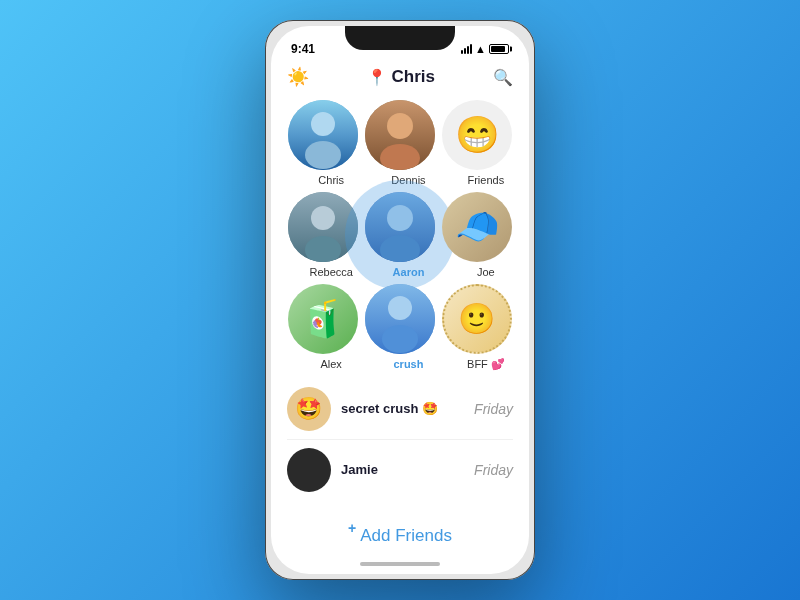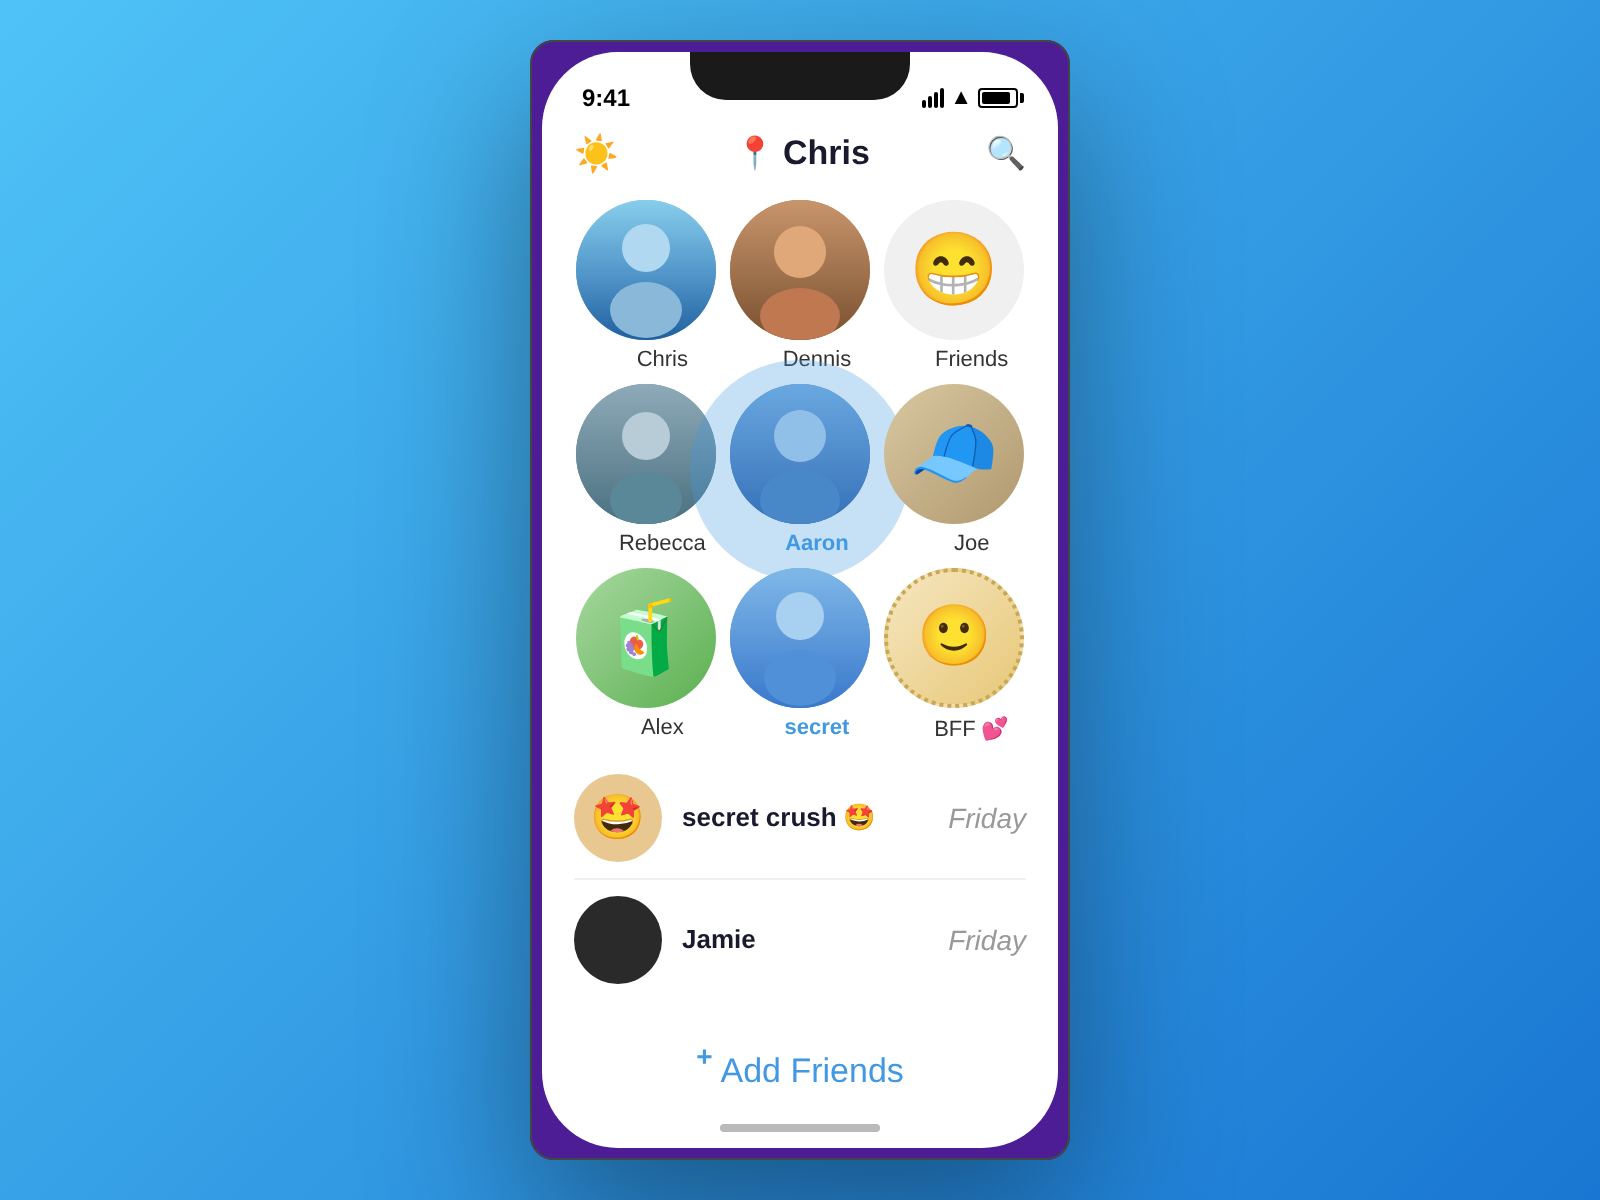--- a/index.html
+++ b/index.html
@@ -10,22 +10,22 @@
       display: flex;
       align-items: center;
       justify-content: center;
       font-family: -apple-system, BlinkMacSystemFont, 'Segoe UI', sans-serif;
       overflow: hidden;
     }
 
     .phone-outer {
       width: 270px;
       height: 560px;
-      background: #4c1d95;
-      border-radius: 12px;
+      background: #e5e5e5;
+      border-radius: 28px;
       padding: 6px;
       box-shadow: 0 30px 80px rgba(0,0,0,0.4), inset 0 0 0 1px #444;
       position: relative;
     }
 
     .phone-inner {
       width: 100%;
       height: 100%;
       background: #fff;
       border-radius: 38px;
@@ -456,21 +456,21 @@
               <linearGradient id="g-rachel" x1="0" y1="0" x2="0" y2="1">
                 <stop offset="0%" stop-color="#80b8e8"></stop>
                 <stop offset="100%" stop-color="#3a78cc"></stop>
               </linearGradient>
             </defs>
             <rect width="70" height="70" fill="url(#g-rachel)"></rect>
             <circle cx="35" cy="24" r="12" fill="#a8d0f0"></circle>
             <ellipse cx="35" cy="55" rx="18" ry="14" fill="#5090d8"></ellipse>
           </svg>
         </div>
-        <span class="friend-name selected-name">secret</span>
+        <span class="friend-name selected-name">crush</span>
       </div>
 
       <div class="friend-item">
         <div class="avatar-circle bff-wrapper">
           <span class="emoji-av bff-av">🙂</span>
         </div>
         <span class="friend-name">BFF 💕</span>
       </div>
 
     </div>

